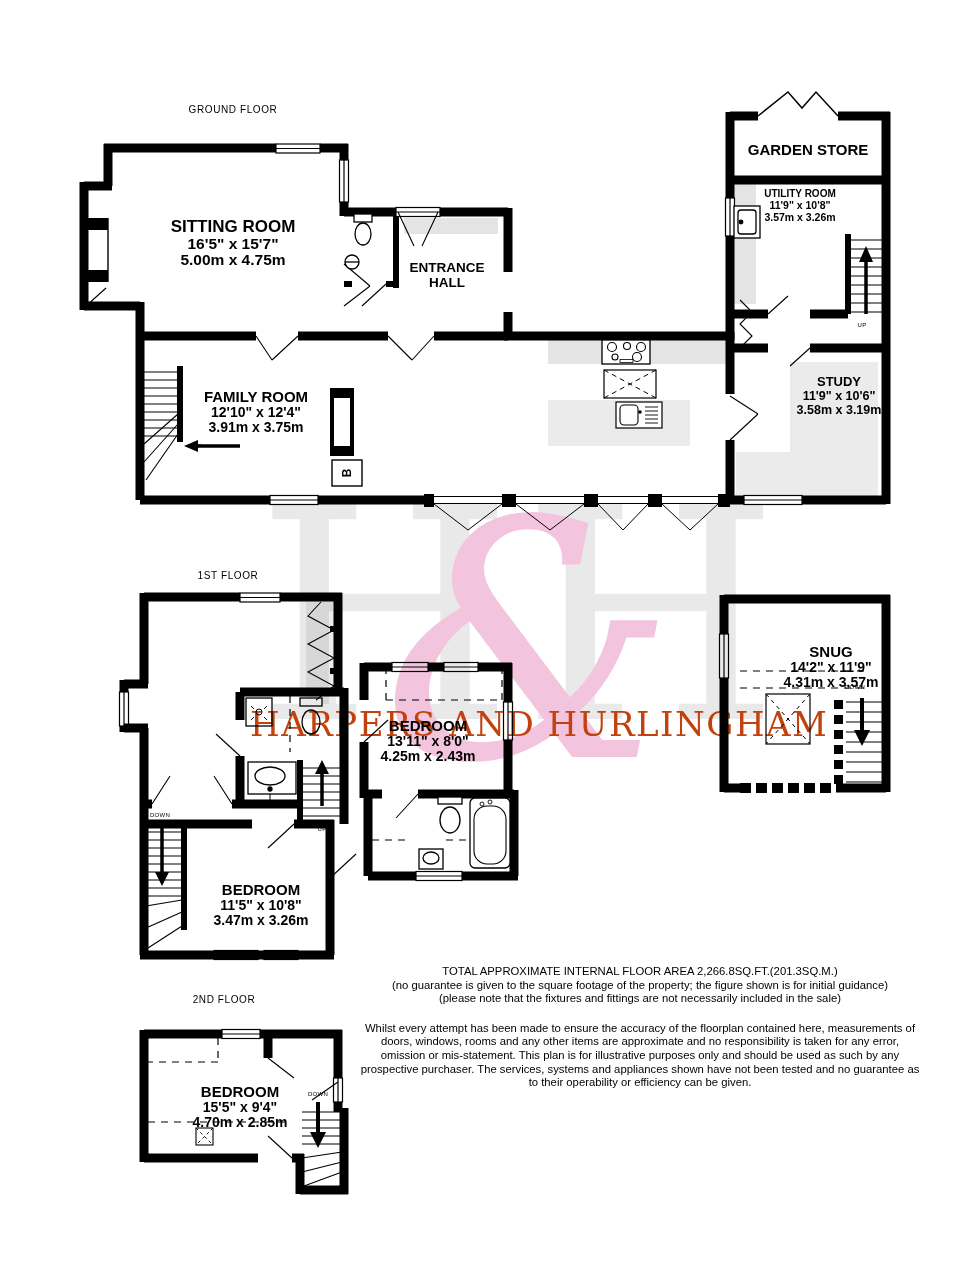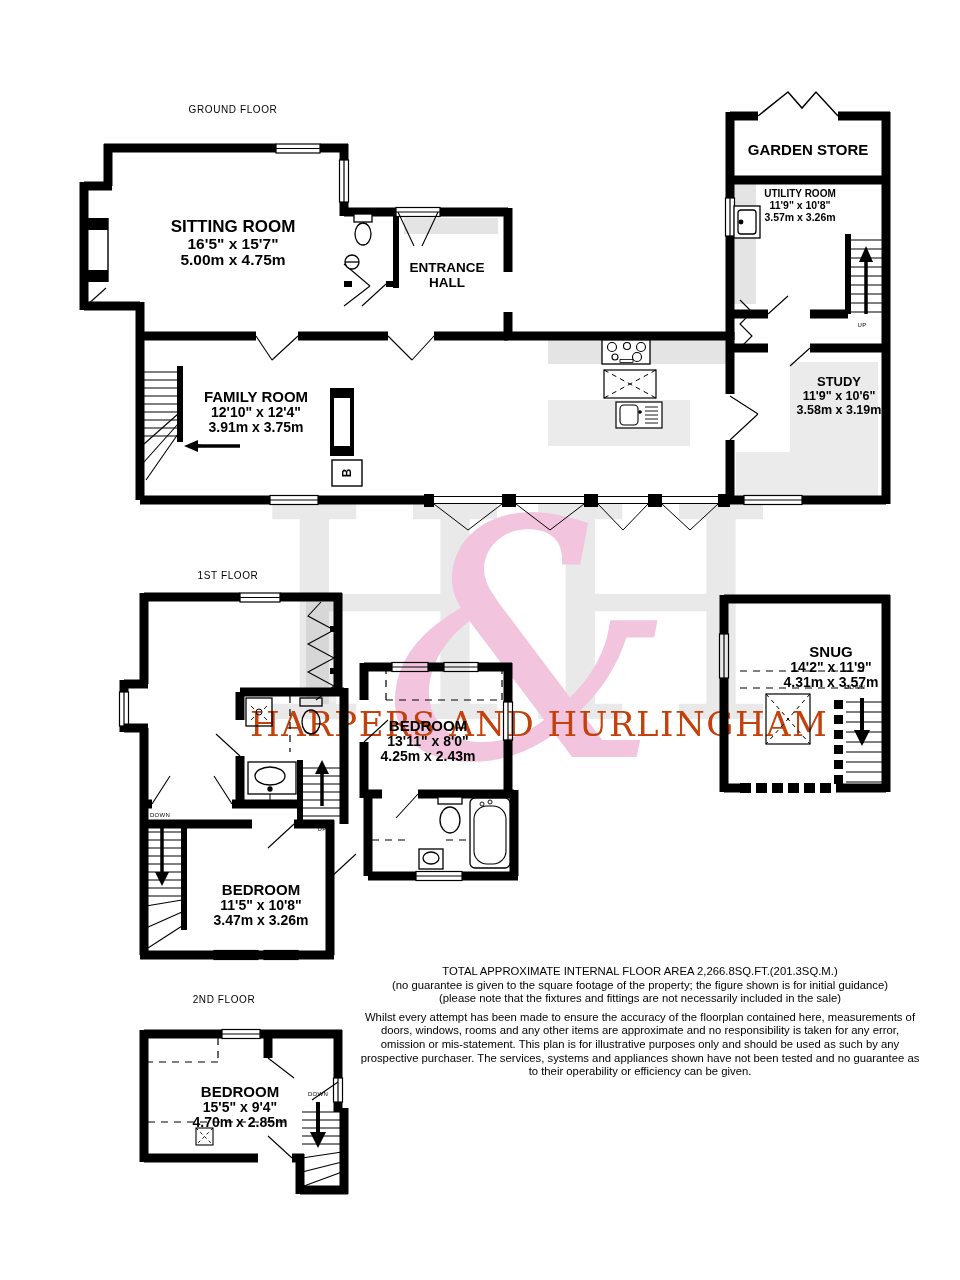--- a/index.html
+++ b/index.html
@@ -22,21 +22,21 @@
   .rl.big .rn{font-size:17px;line-height:18px;} .rl.big .rd{font-size:15.5px;line-height:16px;}
   .rl.med .rn{font-size:16px;line-height:17px;} .rl.med .rd{font-size:15px;line-height:15.5px;}
   .rl.small .rn{font-size:10px;line-height:12px;} .rl.small .rd{font-size:10.5px;line-height:11.5px;}
   .rl.study .rn{font-size:13px;line-height:14px;} .rl.study .rd{font-size:12.5px;line-height:14px;}
   .rl.hall .rn{font-size:13.5px;line-height:15px;white-space:normal;width:100px;}
   .tl{font-size:6px;font-weight:normal;letter-spacing:.3px;white-space:nowrap;}
   .bl{font-size:12px;font-weight:bold;transform:translate(-50%,-50%) rotate(-90deg);}
   
   #footer{position:absolute;left:320px;top:965px;width:640px;z-index:3;text-align:center;
           font-size:11.3px;line-height:13.6px;}
-  #footer .disc{width:560px;margin:5px auto;}
+  #footer .disc{width:560px;margin:16px auto;}
 </style>
 </head>
 <body>
 
 <div id="stage">
 
   <svg id="plan" width="960" height="1280" viewBox="0 0 960 1280">
     <defs></defs>
     <g fill="none" stroke="none">
 

